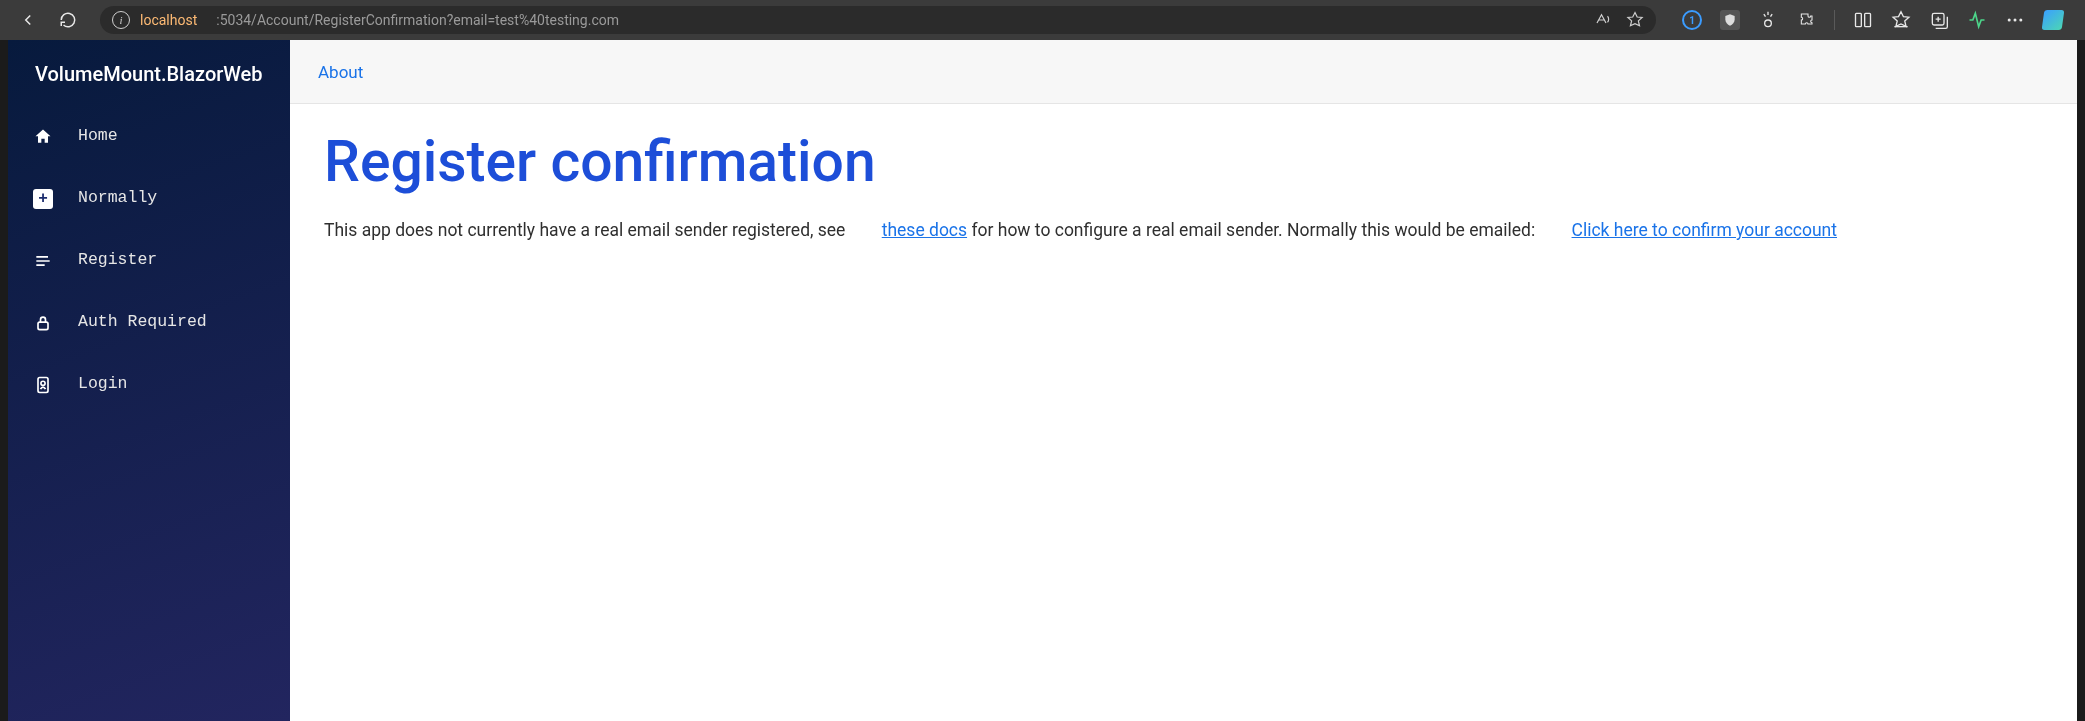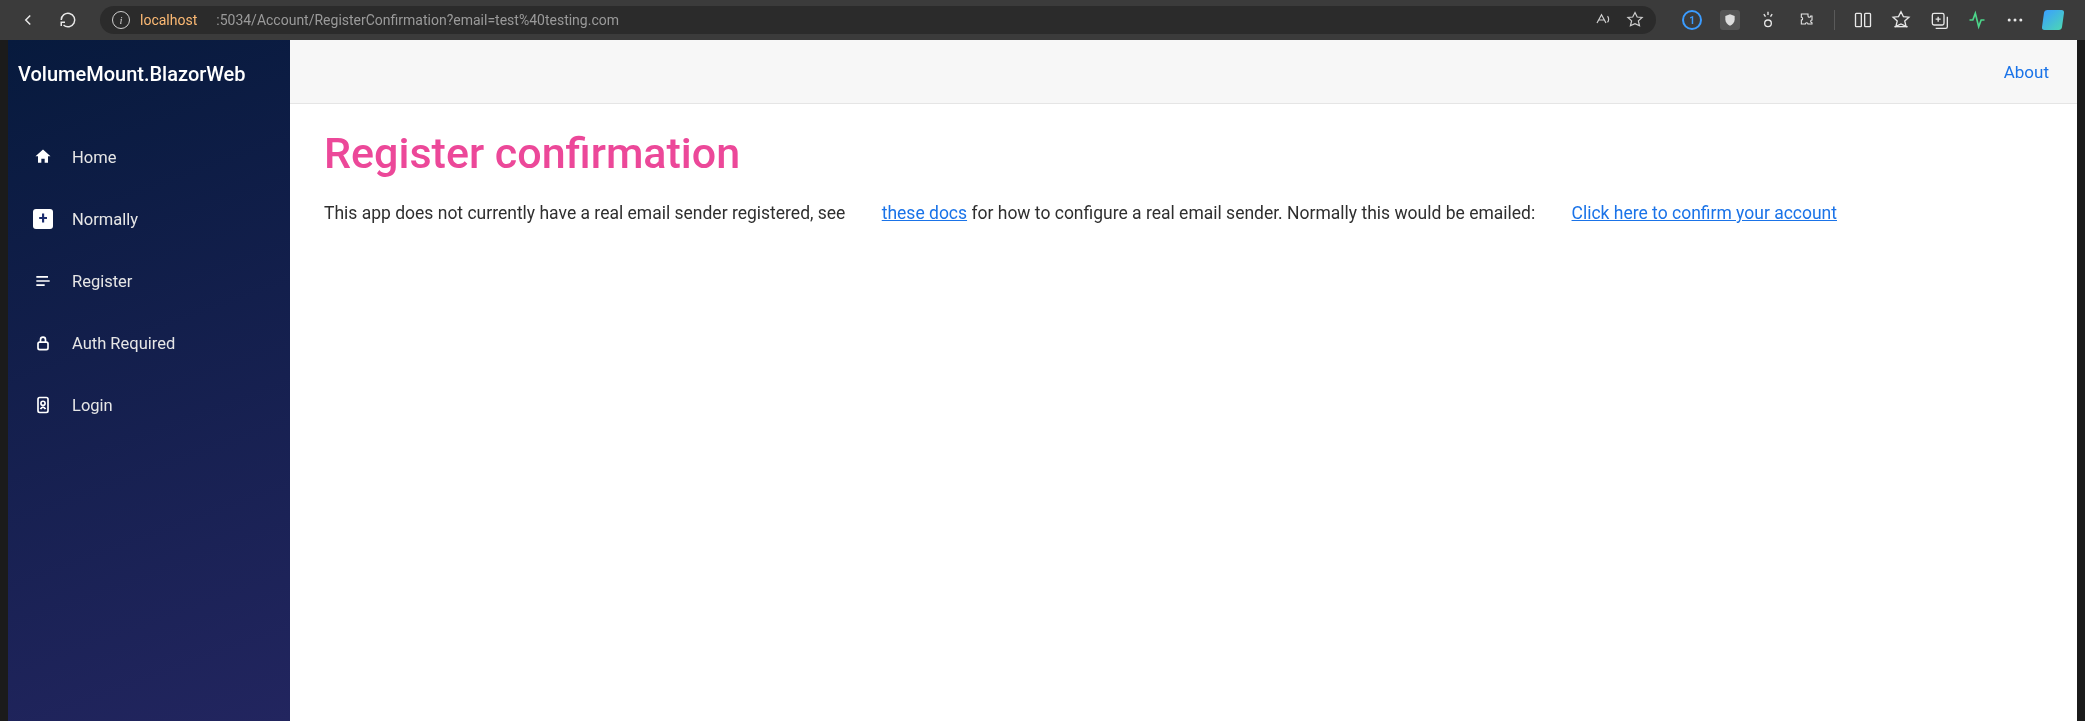--- a/index.html
+++ b/index.html
@@ -85,70 +85,69 @@
     }
 
     .sidebar {
       width: 282px;
       background: linear-gradient(160deg, #071a3d 0%, #22255f 100%);
       color: #e6e6e6;
       display: flex;
       flex-direction: column;
     }
     .brand {
-      padding: 22px 10px;
+      padding: 22px 27px;
       font-size: 20px;
       font-weight: 500;
       color: #fff;
     }
     .nav { display: flex; flex-direction: column; padding-top: 18px; }
     .nav-item {
       display: flex;
-      align-items: center;
-      gap: 18px;
+      gap: 24px;
       padding: 0 24px;
       height: 62px;
       font-size: 16.5px;
       color: #e6e6e6;
       cursor: pointer;
+      font-family: Liberation Mono, monospace;
     }
     .nav-icon {
       width: 22px; height: 22px;
       display: flex; align-items: center; justify-content: center;
     }
     .nav-icon svg { width: 20px; height: 20px; }
 
     .content {
       flex: 1;
       display: flex;
       flex-direction: column;
       background: #fff;
     }
     .topbar {
       height: 64px;
       border-bottom: 1px solid #e5e5e5;
       background: #f7f7f7;
       display: flex;
       align-items: center;
-      justify-content: flex-end;
       padding: 0 28px;
     }
     .topbar a {
       color: #1a73e8;
       text-decoration: none;
       font-size: 17px;
     }
 
     .page {
       padding: 24px 34px;
     }
     .page h1 {
-      font-size: 43px;
+      font-size: 57px;
       font-weight: 500;
-      color: #ec4899;
+      color: #1d4ed8;
       margin-bottom: 22px;
     }
     .page p {
       font-size: 17.5px;
       color: #2f2f2f;
       line-height: 1.5;
     }
     .page a {
       color: #1a73e8;
       text-decoration: underline;

